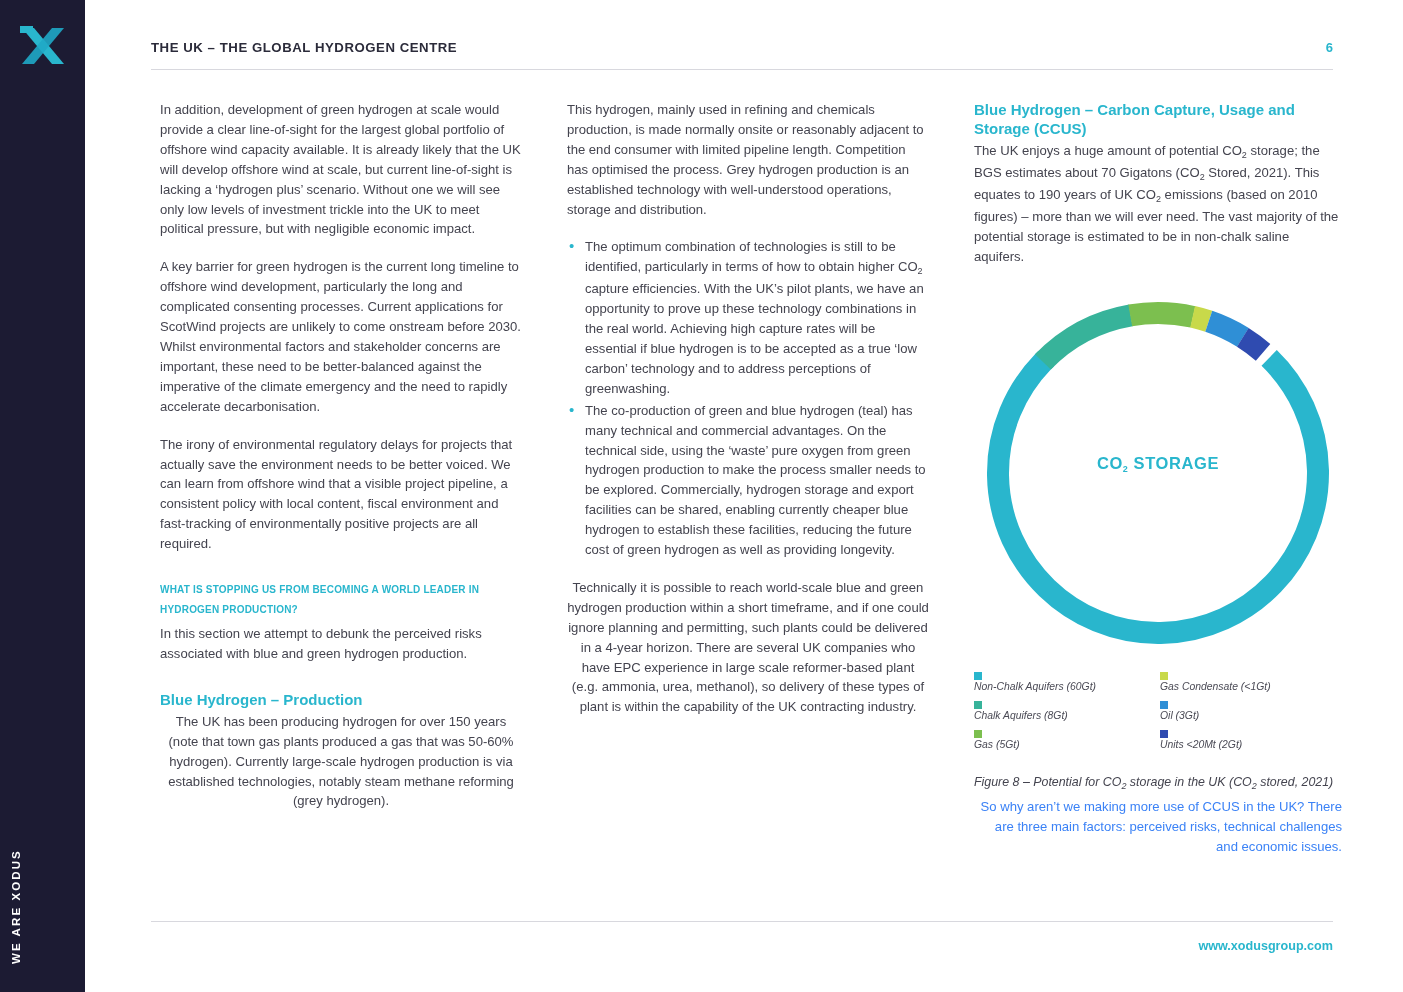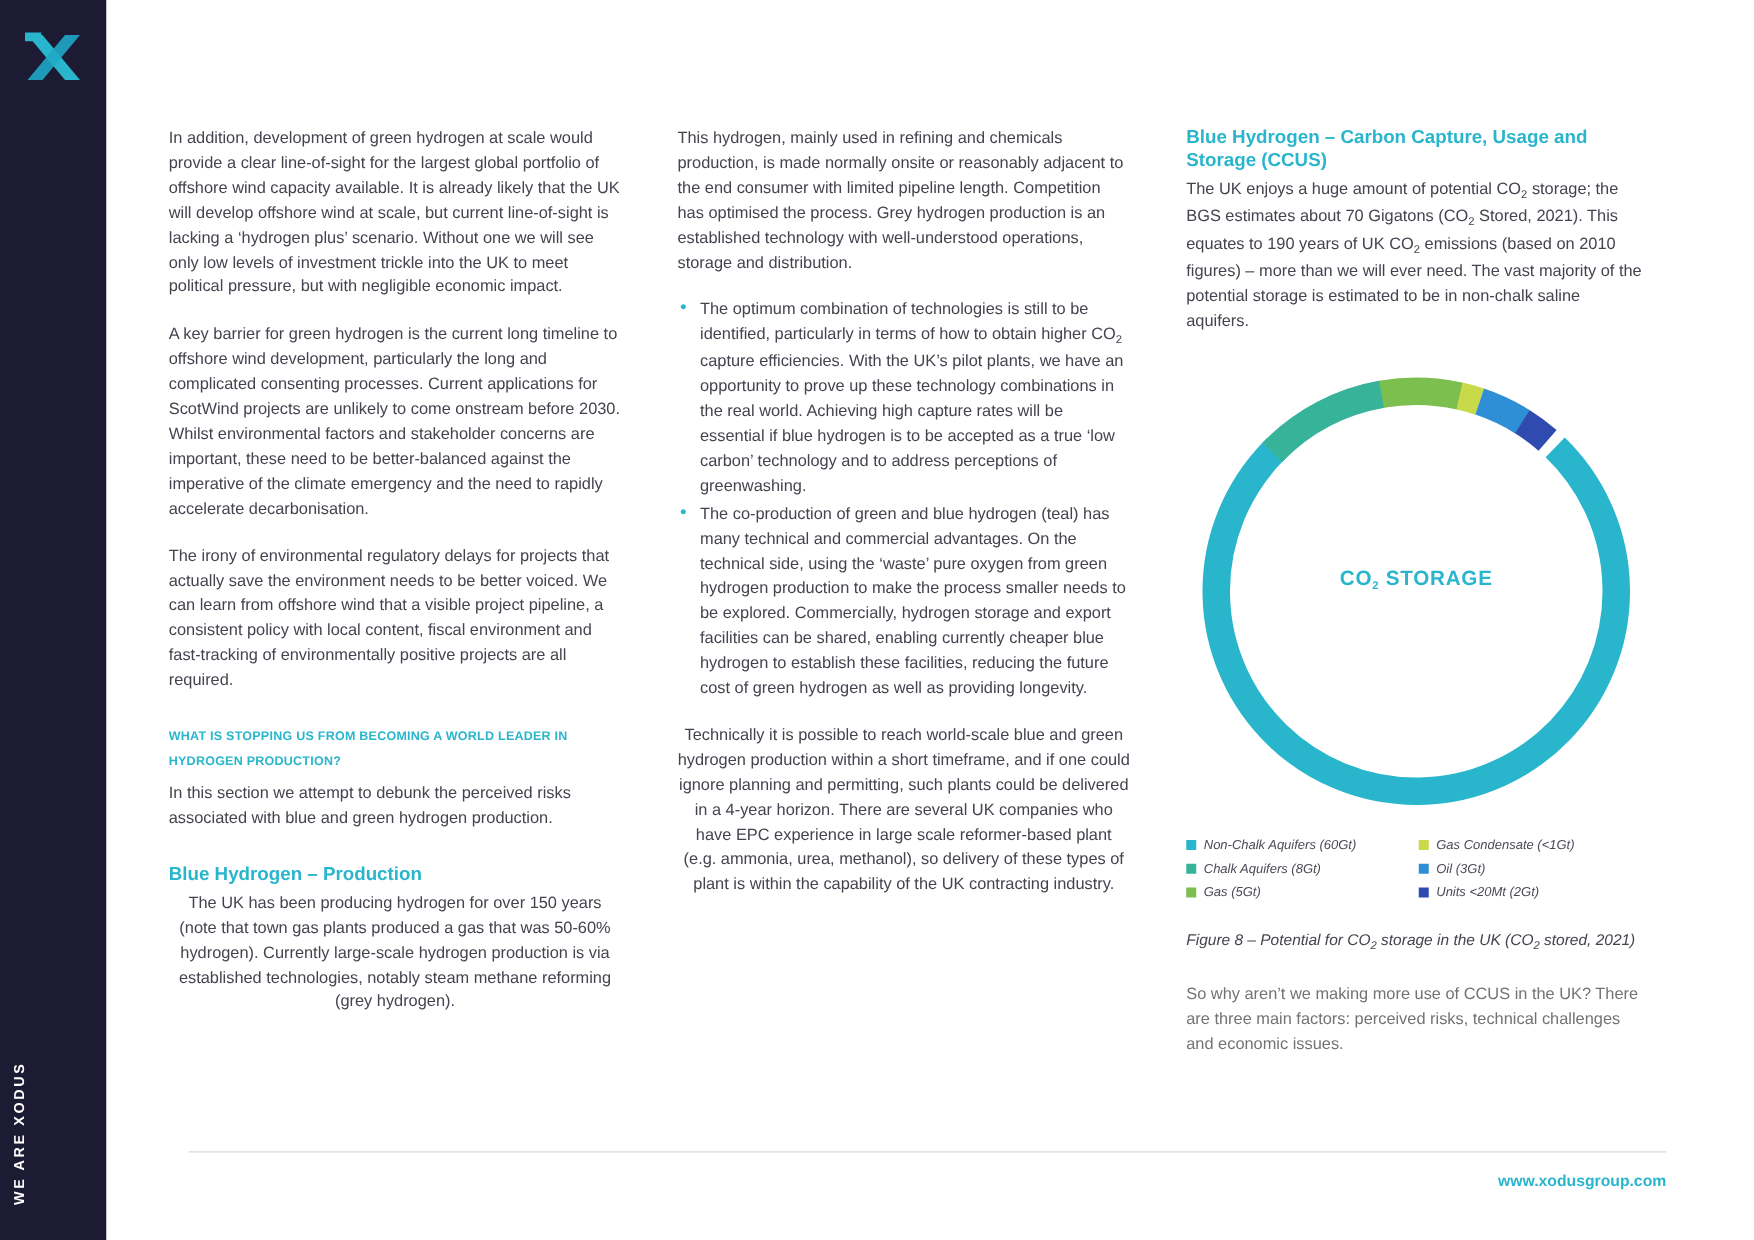--- a/index.html
+++ b/index.html
@@ -63,21 +63,21 @@
     color: #2b2b3a;
   }
   .header-page {
     font-size: 13px;
     font-weight: 700;
     color: #29b6cd;
   }
 
   .columns {
     position: absolute;
-    left: 50px; top: 100px;
+    left: 75px; top: 100px;
     width: 1182px;
     display: flex;
     gap: 45px;
   }
   .col { width: 368px; }
   .col p {
     margin: 0 0 18px 0;
     font-size: 13.1px;
     line-height: 19.9px;
     color: #44444f;
@@ -152,40 +152,42 @@
   }
   .legend-item {
     width: 50%;
     display: flex;
     align-items: flex-start;
     margin-bottom: 6px;
     font-size: 10.4px;
     font-style: italic;
     color: #4a4a55;
     line-height: 13px;
+    flex-direction: column;
   }
   .legend-swatch {
     width: 8px; height: 8px;
     margin-right: 6px;
     margin-top: 2px;
     flex: 0 0 auto;
   }
 
   .figure-caption {
     margin-top: 16px;
     font-size: 12.4px;
     font-style: italic;
     line-height: 19px;
     color: #44444f;
   }
   .after-figure {
-    margin-top: 22px;
+    margin-top: 4px;
     font-size: 13.1px;
     line-height: 19.9px;
-    color: #737373;
+    color: #3b82f6;
+    text-align: right;
   }
 
   .footer {
     position: absolute;
     left: 66px; bottom: 38px;
     width: 1182px;
     border-top: 1px solid #d8d8de;
     padding-top: 14px;
     text-align: right;
   }
@@ -203,20 +205,24 @@
   <svg class="rail-logo" viewBox="0 0 50 50">
     <path d="M4 6 L16 6 L46 42 L34 42 Z" fill="#29b6cd"></path>
     <path d="M46 6 L34 6 L4 42 L16 42 Z" fill="#1fa8c6" opacity="0.9"></path>
     <rect x="2" y="4" width="13" height="7" fill="#29b6cd"></rect>
   </svg>
   <div class="rail-vtext">WE ARE XODUS</div>
 </div>
 
 <div class="page">
 
+  <div class="header">
+    <div class="header-title">THE UK – THE GLOBAL HYDROGEN CENTRE</div>
+    <div class="header-page">6</div>
+  </div>
 
   <div class="columns">
 
     <div class="col">
       <p>In addition, development of green hydrogen at scale would provide a clear line-of-sight for the largest global portfolio of offshore wind capacity available. It is already likely that the UK will develop offshore wind at scale, but current line-of-sight is lacking a ‘hydrogen plus’ scenario. Without one we will see only low levels of investment trickle into the UK to meet political pressure, but with negligible economic impact.</p>
       <p>A key barrier for green hydrogen is the current long timeline to offshore wind development, particularly the long and complicated consenting processes. Current applications for ScotWind projects are unlikely to come onstream before 2030. Whilst environmental factors and stakeholder concerns are important, these need to be better-balanced against the imperative of the climate emergency and the need to rapidly accelerate decarbonisation.</p>
       <p>The irony of environmental regulatory delays for projects that actually save the environment needs to be better voiced. We can learn from offshore wind that a visible project pipeline, a consistent policy with local content, fiscal environment and fast-tracking of environmentally positive projects are all required.</p>
       <h2 class="section-heading">WHAT IS STOPPING US FROM BECOMING A WORLD LEADER IN HYDROGEN PRODUCTION?</h2>
       <p>In this section we attempt to debunk the perceived risks associated with blue and green hydrogen production.</p>
       <h3 class="sub-heading">Blue Hydrogen – Production</h3>

